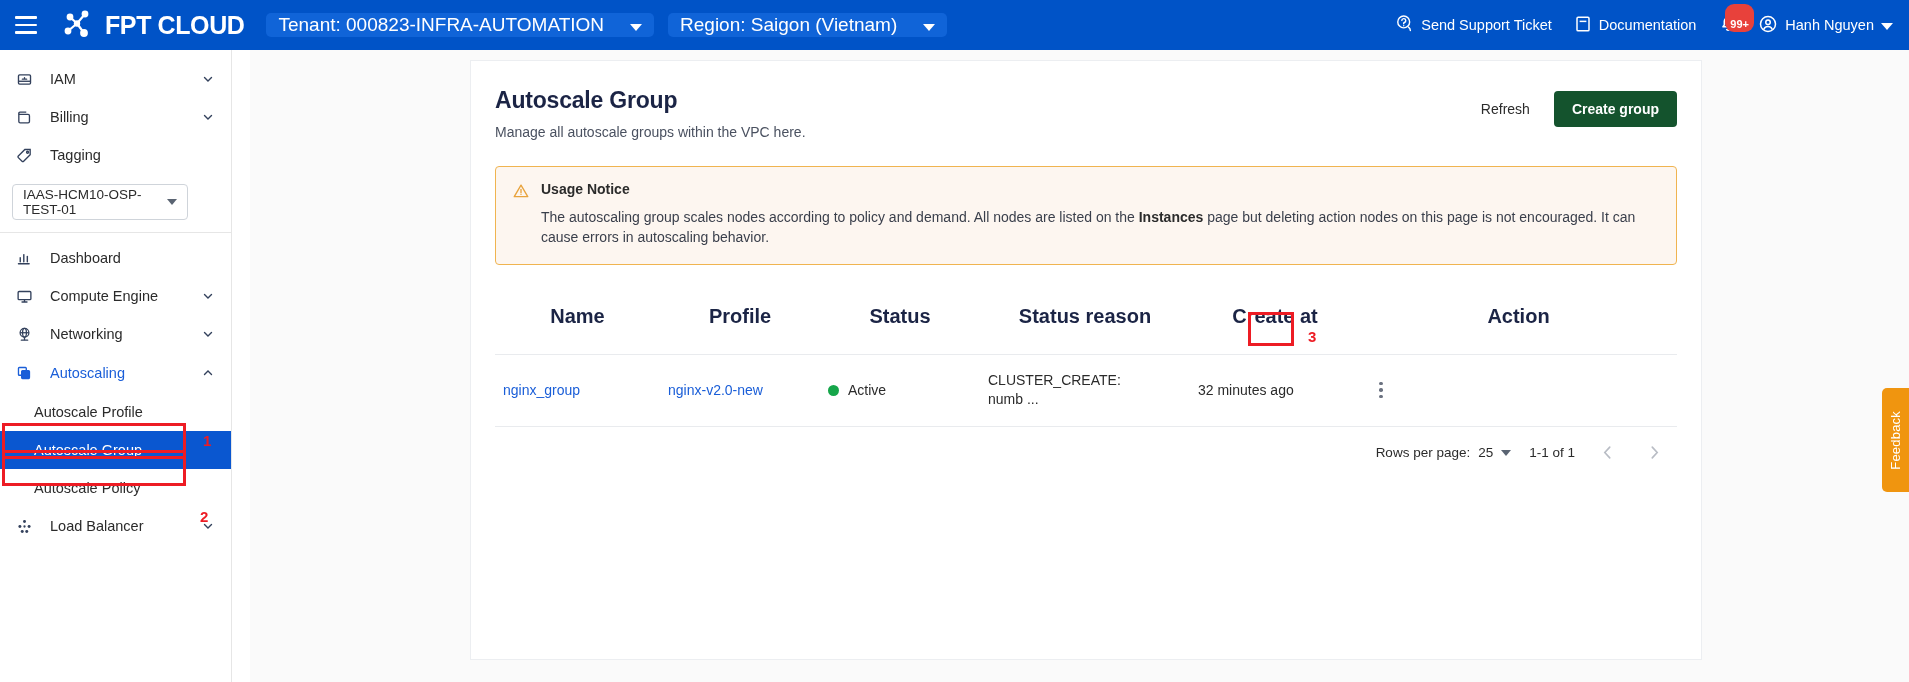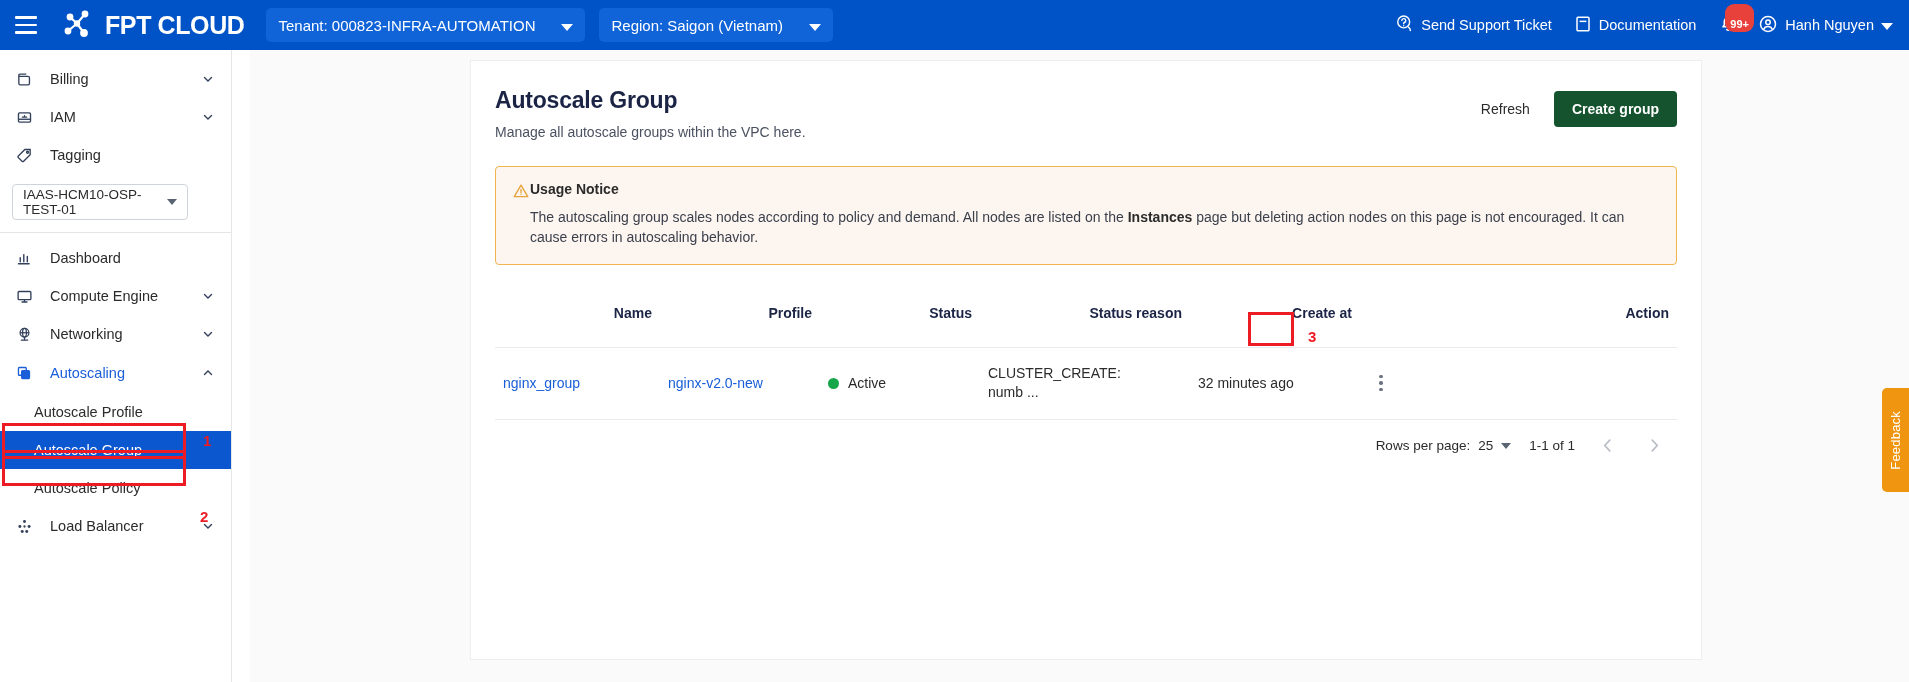--- a/index.html
+++ b/index.html
@@ -28,25 +28,25 @@
   .hamburger i { display:block; width: 22px; height: 2.5px; background: #fff; border-radius: 1px; }
 
   .brand { display: flex; align-items: center; gap: 9px; margin-left: 10px; margin-right: 22px; }
   .brand .logo-mark { width: 34px; height: 32px; }
   .brand .logo-text {
     font-size: 25px; font-weight: bold; letter-spacing: -0.4px;
     color: #ffffff; white-space: nowrap;
   }
 
   .pill {
-    height: 34px; border-radius: 5px;
+    height: 24px; border-radius: 5px;
     background: #1064d8;
     display: flex; align-items: center;
     padding: 0 12px;
-    font-size: 15px; color: #fff;
+    font-size: 19px; color: #fff;
     cursor: pointer; white-space: nowrap;
     margin-right: 14px;
   }
   .pill .pill-caret { margin-left: 26px; }
   .caret-down {
     display:inline-block; width:0; height:0;
     border-left: 6px solid transparent;
     border-right: 6px solid transparent;
     border-top: 7px solid #fff;
   }
@@ -172,31 +172,31 @@
     background: #14532d; color:#fff; border:none; border-radius:4px;
     font-size: 14px; font-weight: bold; padding: 10px 18px; cursor:pointer;
     font-family: "Liberation Sans", sans-serif;
   }
 
   
   .notice {
     margin-top: 26px;
     background: #fdf6f0; border: 1px solid #f0b450; border-radius: 4px;
     padding: 14px 28px 16px 16px;
-    display:flex; gap: 0;
+    display:flex; gap: 11px;
   }
   .notice-ico { color:#e8a33d; flex: 0 0 auto; padding-top:1px; }
   .notice-title { font-size: 14px; font-weight: bold; color:#2b2b2b; margin-bottom:10px;}
   .notice-body { font-size: 14px; color:#3a3f4b; line-height: 1.45; max-width: 1135px;}
   .notice-body b { font-weight: bold; color:#2b2b2b; }
 
   
   table.grid { width: 100%; border-collapse: collapse; margin-top: 26px; }
   table.grid th {
-    text-align: right; font-size: 14px; font-weight: bold; color:#1b2445;
+    text-align: center; font-size: 20px; font-weight: bold; color:#1b2445;
     padding: 14px 8px 26px 8px; border-bottom: 1px solid #e9ebee;
   }
   table.grid td {
     font-size: 14px; color:#2b2b2b;
     padding: 16px 8px; border-bottom: 1px solid #e9ebee; vertical-align: middle;
   }
   .cell-link { color: #1a5ed8; cursor: pointer; }
   .status-wrap { display:flex; align-items:center; gap: 9px; }
   .dot { width:11px; height:11px; border-radius:50%; background:#15a64a; display:inline-block; }
   .reason { line-height:1.4; }
@@ -309,41 +309,41 @@
   </div>
 </div>
 
 <div class="sidebar">
 
   <div style="height:10px"></div>
 
   <div class="nav-item">
     <span class="nv-icon">
       <svg width="17" height="17" viewBox="0 0 24 24" fill="none" stroke="#33415c" stroke-width="1.9">
-        <path d="M4 7.5h13a2 2 0 0 1 2 2v8a2 2 0 0 1-2 2H6a2 2 0 0 1-2-2V7.5z"></path>
-        <path d="M4 7.5V6a1.5 1.5 0 0 1 1.5-1.5h9"></path>
-      </svg>
-    </span>
-    <span class="nv-label">Billing</span>
+        <rect x="3.5" y="5.5" width="17" height="13" rx="1.6"></rect>
+        <path d="M9 11.5h6M12 11.5V9.5" stroke-linecap="round"></path>
+        <line x1="3.5" y1="14.5" x2="20.5" y2="14.5"></line>
+      </svg>
+    </span>
+    <span class="nv-label">IAM</span>
     <span class="nv-chev">
       <svg width="14" height="14" viewBox="0 0 24 24" fill="none" stroke="#33415c" stroke-width="2.4" stroke-linecap="round">
           <path d="M6 9.5l6 6 6-6"></path>
         </svg>
     </span>
   </div>
 
   <div class="nav-item">
     <span class="nv-icon">
       <svg width="17" height="17" viewBox="0 0 24 24" fill="none" stroke="#33415c" stroke-width="1.9">
-        <rect x="3.5" y="5.5" width="17" height="13" rx="1.6"></rect>
-        <path d="M9 11.5h6M12 11.5V9.5" stroke-linecap="round"></path>
-        <line x1="3.5" y1="14.5" x2="20.5" y2="14.5"></line>
-      </svg>
-    </span>
-    <span class="nv-label">IAM</span>
+        <path d="M4 7.5h13a2 2 0 0 1 2 2v8a2 2 0 0 1-2 2H6a2 2 0 0 1-2-2V7.5z"></path>
+        <path d="M4 7.5V6a1.5 1.5 0 0 1 1.5-1.5h9"></path>
+      </svg>
+    </span>
+    <span class="nv-label">Billing</span>
     <span class="nv-chev">
       <svg width="14" height="14" viewBox="0 0 24 24" fill="none" stroke="#33415c" stroke-width="2.4" stroke-linecap="round">
           <path d="M6 9.5l6 6 6-6"></path>
         </svg>
     </span>
   </div>
 
   <div class="nav-item">
     <span class="nv-icon">
       <svg width="17" height="17" viewBox="0 0 24 24" fill="none" stroke="#33415c" stroke-width="1.9">

